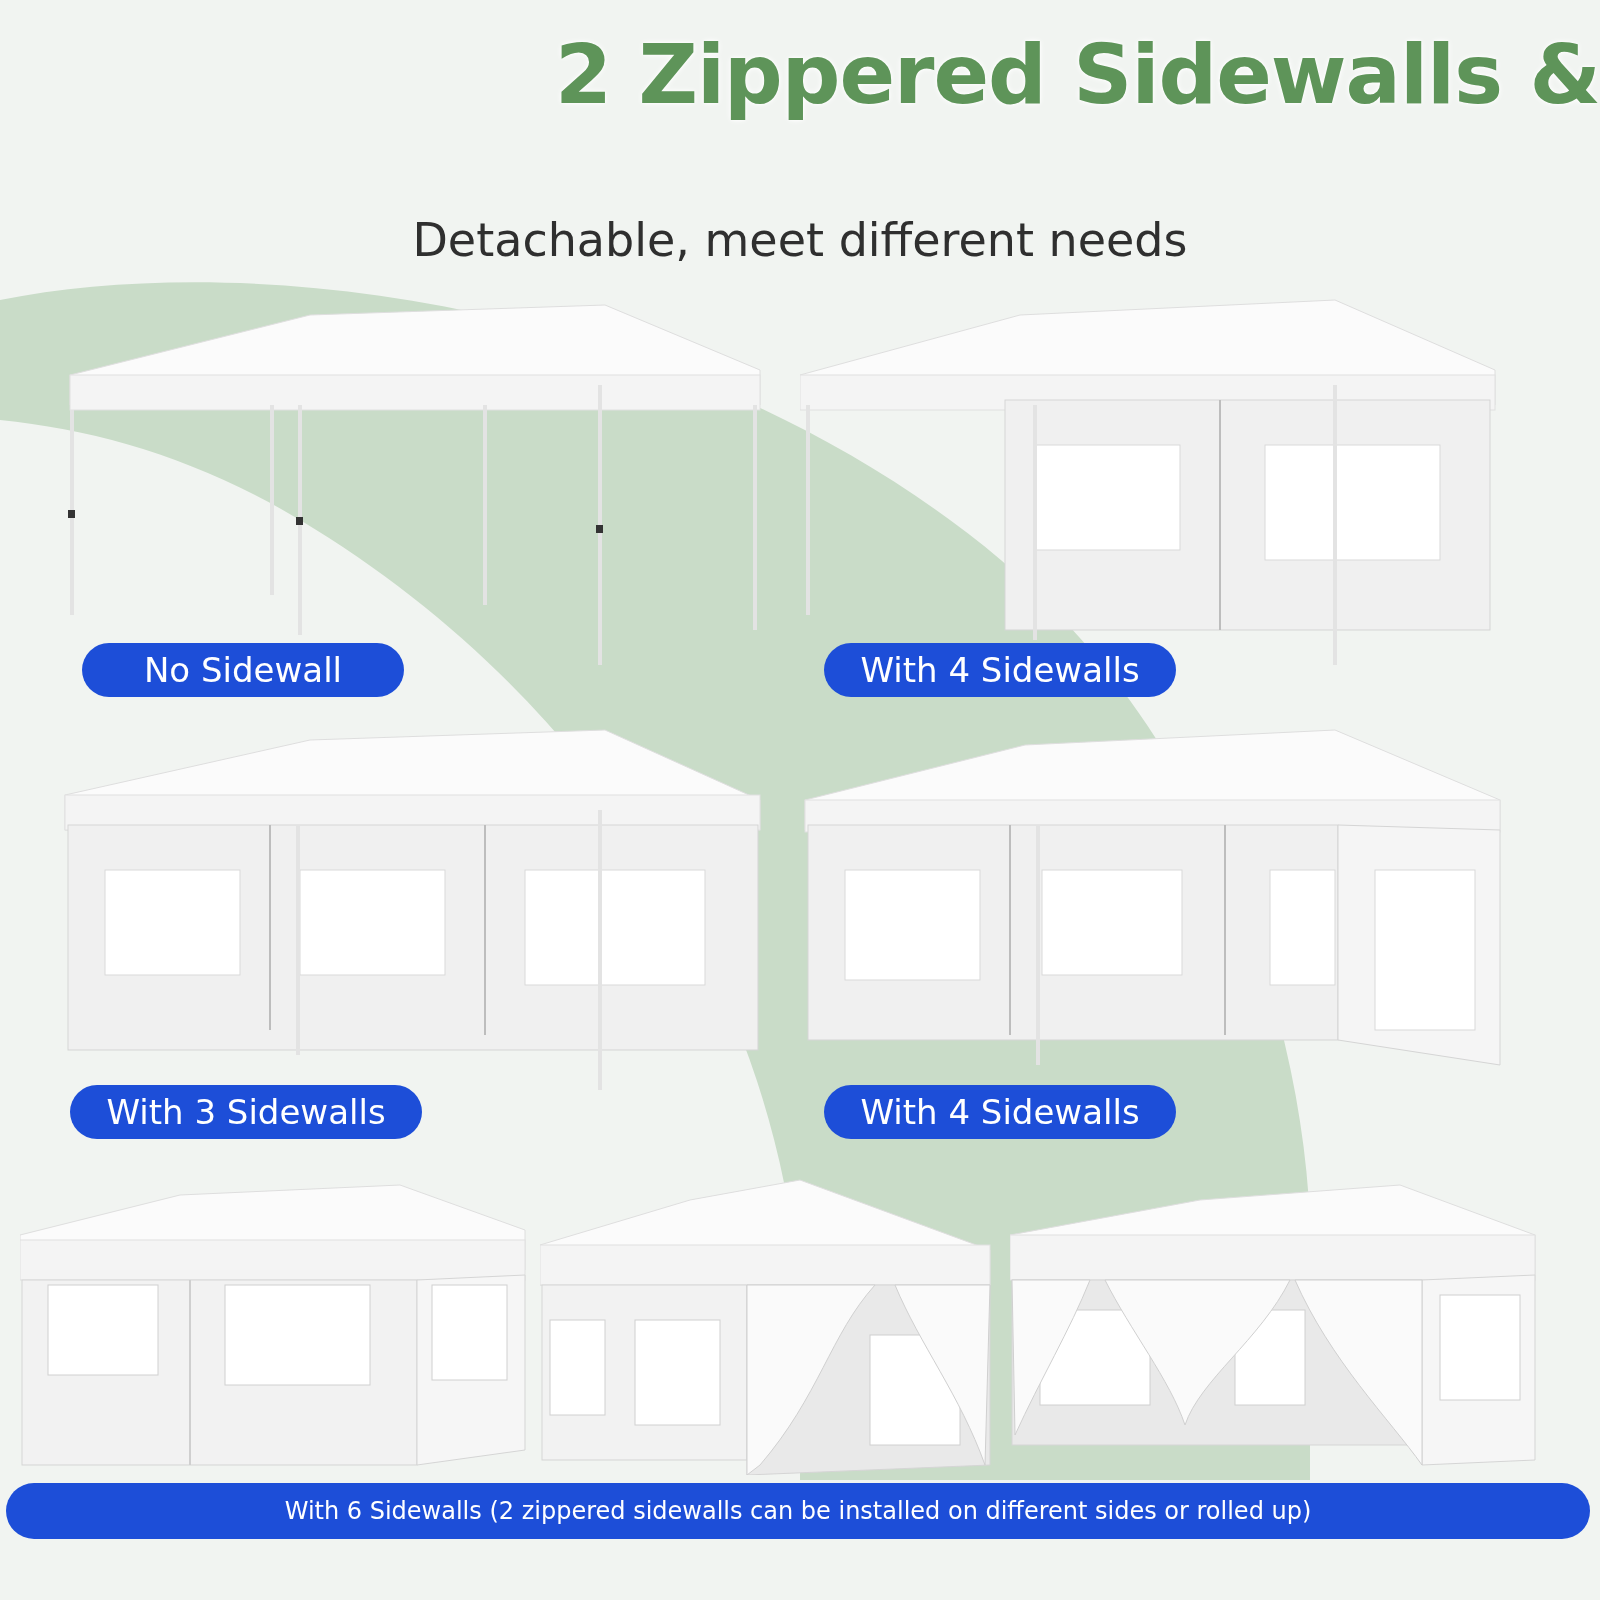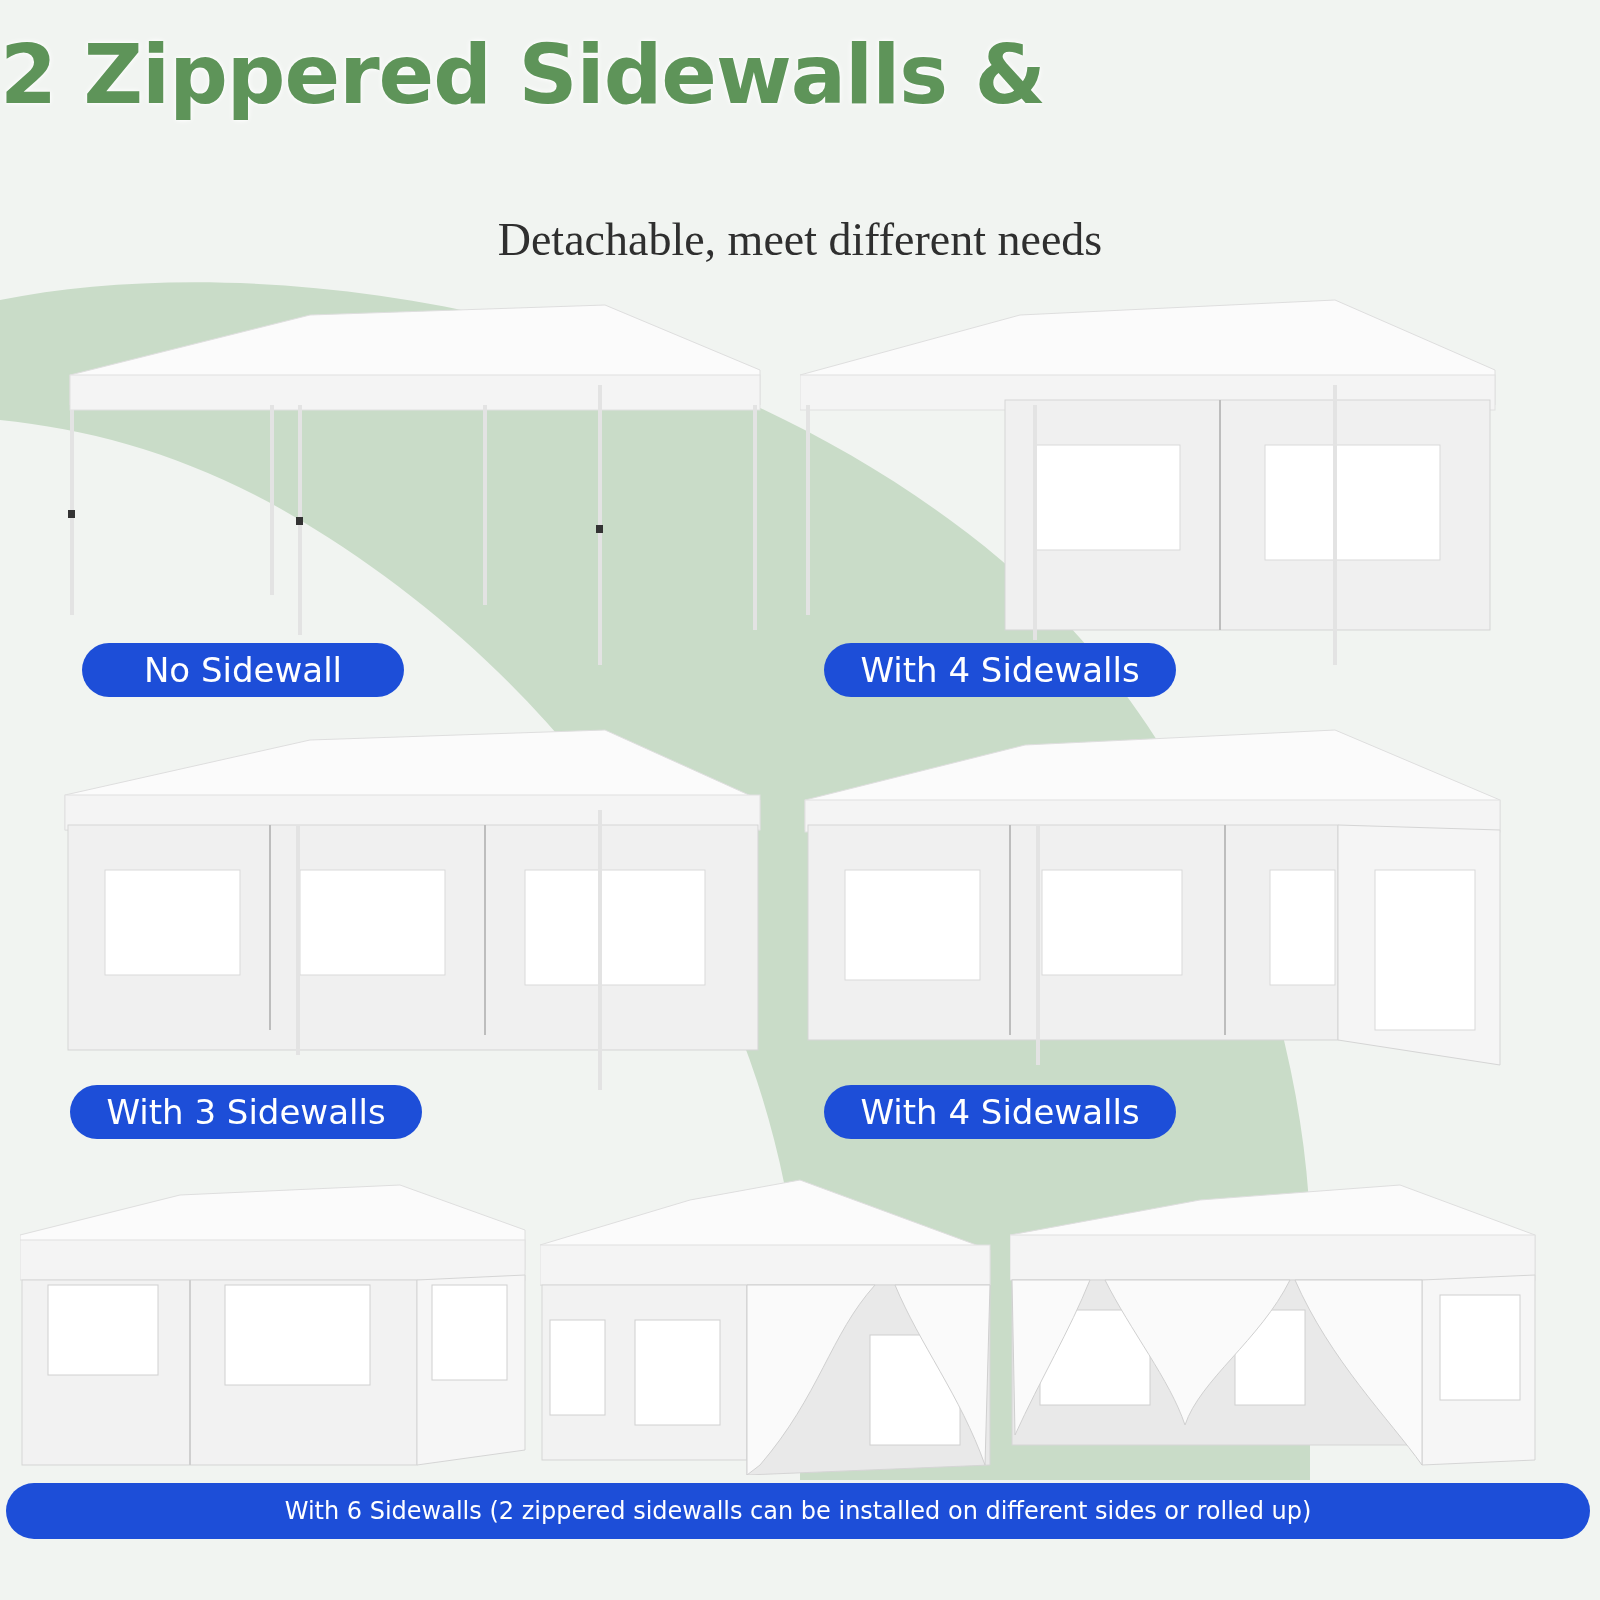--- a/index.html
+++ b/index.html
@@ -1,23 +1,23 @@
 <!DOCTYPE html>
 <html><head>
 <meta charset="utf-8">
 <style>
   html, body { margin:0; padding:0; }
   body { width:1600px; height:1600px; position:relative; overflow:hidden;
          background:#f1f4f1; font-family:"DejaVu Sans", sans-serif; }
   .bg-arc { position:absolute; left:0; top:0; width:1600px; height:1600px; }
-  .headline { position:absolute; left:0; top:28px; width:1600px; text-align:left;
+  .headline { position:absolute; left:0; top:28px; width:1600px; text-align:right;
       color:#5e9459; font-weight:bold; font-size:82px; line-height:94px; letter-spacing:-1px;
       text-shadow: 0 0 6px #fff, 0 0 3px #fff; }
   .subhead { position:absolute; left:0; top:214px; width:1600px; text-align:center;
-      color:#2f2f2f; font-size:46px; line-height:52px;font-family:Liberation Serif, serif; }
+      color:#2f2f2f; font-size:46px; line-height:52px; }
   .panel { position:absolute; }
   .panel svg { width:100%; height:100%; display:block; }
   .pill { position:absolute; background:#1d4ed8; color:#fff; border-radius:28px;
       font-size:34px; line-height:54px; height:54px; text-align:center; white-space:nowrap; }
   .pill.wide { border-radius:30px; font-size:24px; line-height:56px; height:56px; }
 </style>
 </head>
 <body>
 
 <svg class="bg-arc" viewBox="0 0 1600 1600">

